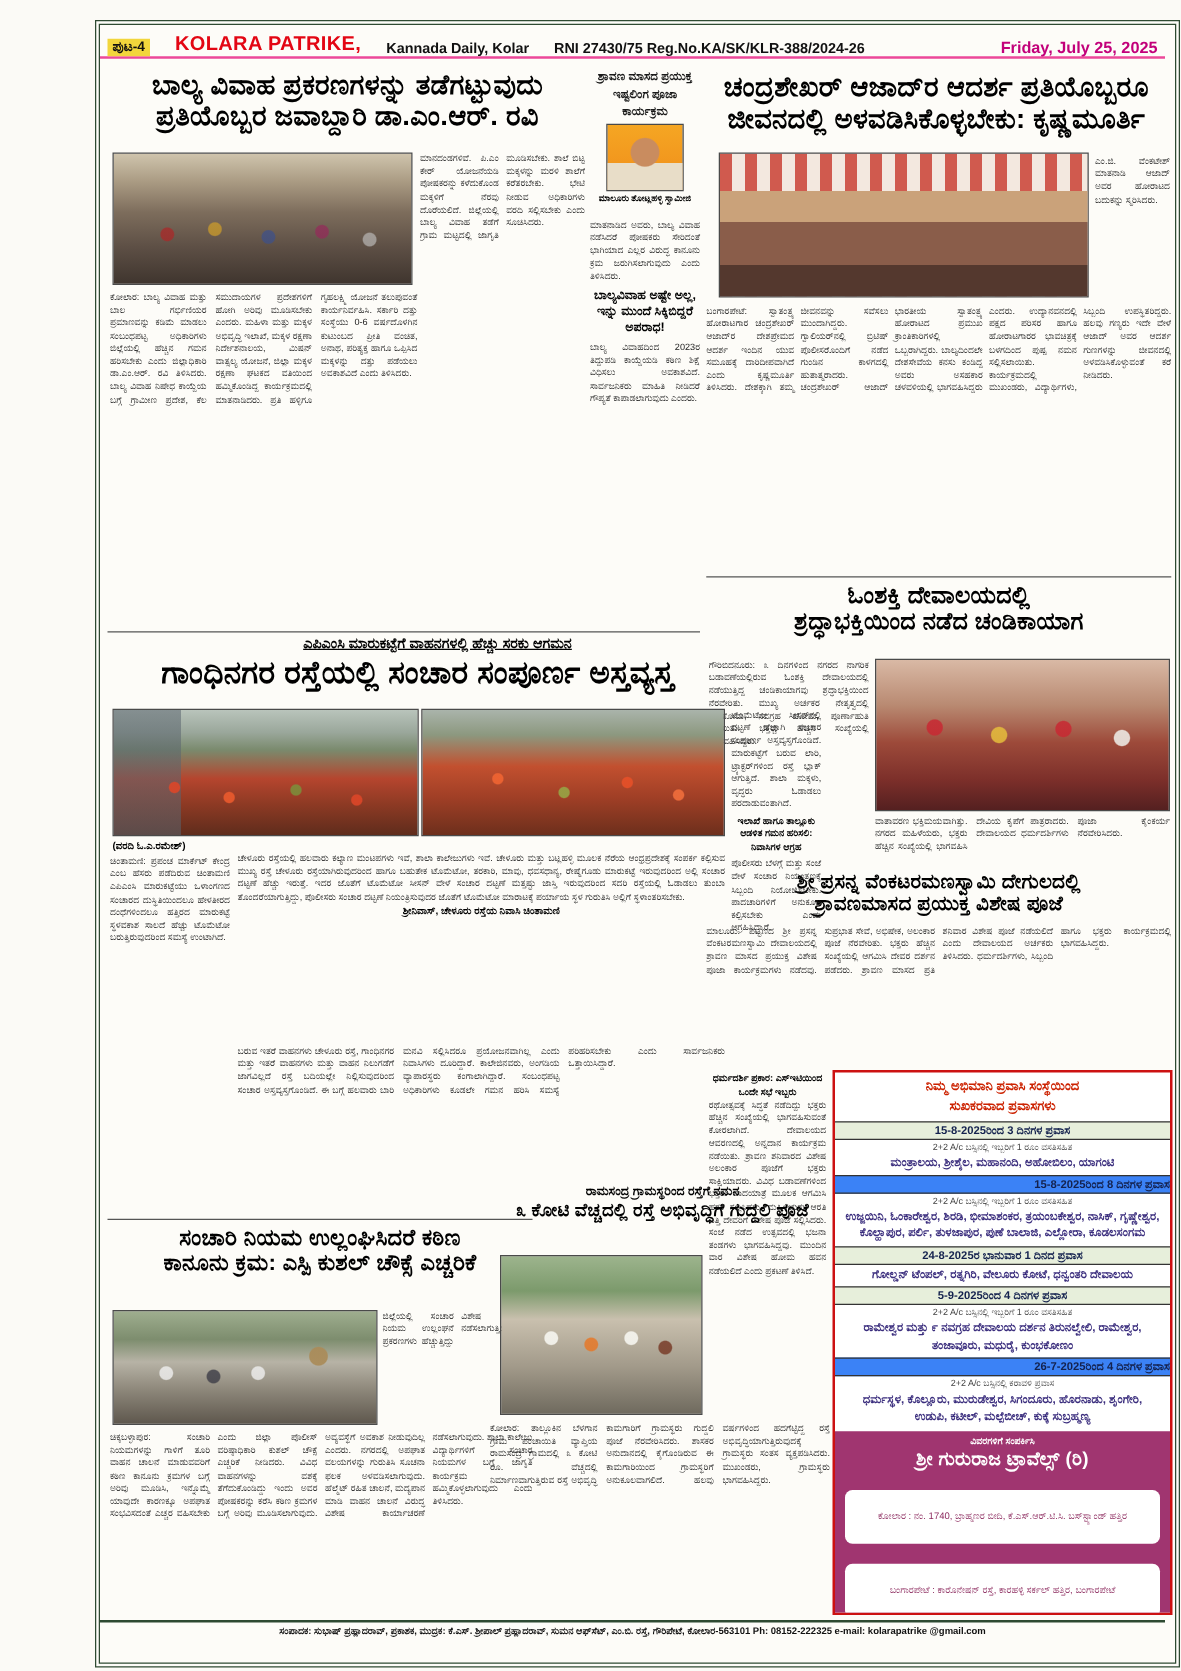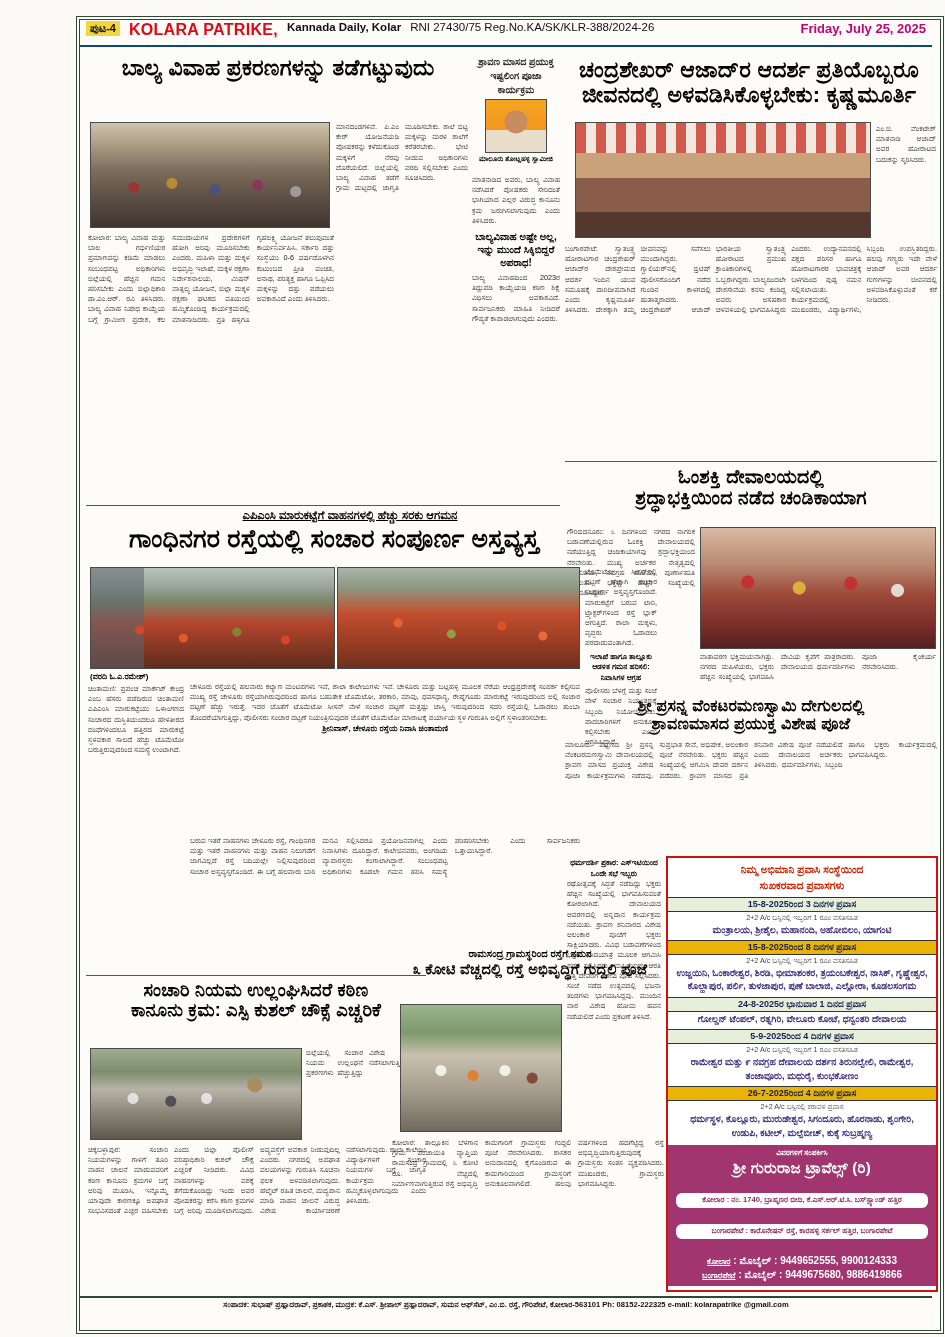--- a/index.html
+++ b/index.html
@@ -1,24 +1,24 @@
 <!DOCTYPE html>
 <html><head>
 <meta charset="utf-8">
 <style>
   html,body{margin:0;padding:0;background:#e9e7e0;}
   #page{position:relative;width:945px;height:1337px;background:#fbfaf6;font-family:"Liberation Sans","DejaVu Sans",sans-serif;color:#1a1a1a;overflow:hidden;}
   #frame{position:absolute;left:76px;top:16px;width:860px;height:1310px;border:4px double #2e4a32;background:#fdfcf8;}
   .abs{position:absolute;}
   
-  #masthead{position:absolute;left:80px;top:21px;width:852px;height:26px;border-bottom:2px solid #0c4a6e;display:flex;align-items:flex-start;padding:0 6px;box-sizing:border-box;gap:9px;}
+  #masthead{position:absolute;left:80px;top:21px;width:852px;height:26px;border-bottom:2px solid #ec4899;display:flex;align-items:flex-end;padding:0 6px;box-sizing:border-box;gap:20px;}
   #masthead .pg{background:#f2d63c;color:#111;font-weight:bold;font-size:11px;padding:1px 4px;}
   #masthead .paper{color:#e30613;font-weight:bold;font-size:16px;letter-spacing:.3px;}
   #masthead .tag{font-size:11.5px;font-weight:bold;color:#111;}
-  #masthead .rni{font-size:11.5px;font-weight:normal;color:#111;}
+  #masthead .rni{font-size:11.5px;font-weight:bold;color:#111;}
   #masthead .date{margin-left:auto;color:#c2007a;font-weight:bold;font-size:13px;}
   
   .hl{font-weight:bold;color:#000;text-align:center;line-height:1.12;letter-spacing:.2px;}
   .kicker{font-weight:bold;text-align:center;color:#000;}
   .kicker.u{text-decoration:underline;}
   
   .bt{font-size:7.3px;line-height:1.4;text-align:justify;color:#222;}
   .bt.cols2{column-count:2;column-gap:6px;}
   .bt.cols3{column-count:3;column-gap:7px;}
   .bt.cols4{column-count:4;column-gap:6px;}
@@ -43,27 +43,27 @@
   #ph-sp{background:linear-gradient(180deg,#9fae8f 0%,#7d8d6e 25%,#b7b3a6 45%,#8d877a 70%,#5e574d 100%);}
   #ph-sp:after{content:"";display:block;width:100%;height:100%;background:radial-gradient(circle at 78% 40%,rgba(170,140,90,.95) 0 7px,transparent 8px),radial-gradient(circle at 20% 55%,rgba(240,240,240,.8) 0 5px,transparent 6px),radial-gradient(circle at 38% 58%,rgba(60,60,70,.8) 0 5px,transparent 6px),radial-gradient(circle at 55% 55%,rgba(240,240,240,.8) 0 5px,transparent 6px);}
   #ph-guddali{background:linear-gradient(180deg,#9db48d 0%,#7c9a6c 22%,#c9c0ae 40%,#a29a8a 70%,#6f6a5e 100%);}
   #ph-guddali:after{content:"";display:block;width:100%;height:100%;background:radial-gradient(circle at 25% 52%,rgba(250,250,245,.85) 0 5px,transparent 6px),radial-gradient(circle at 45% 56%,rgba(230,120,40,.85) 0 5px,transparent 6px),radial-gradient(circle at 65% 52%,rgba(250,250,245,.85) 0 5px,transparent 6px),radial-gradient(circle at 82% 58%,rgba(120,60,40,.85) 0 5px,transparent 6px);}
   
   .hrule{position:absolute;height:1px;background:#555;}
   
   #ad{position:absolute;left:666px;top:856px;width:272px;height:436px;border:2px solid #cc1111;background:#fff;box-sizing:border-box;font-family:"Liberation Sans","DejaVu Sans",sans-serif;overflow:hidden;}
   #ad .ad-head{color:#cc2200;font-weight:bold;font-size:10.5px;text-align:center;line-height:1.5;padding:4px 6px 3px;}
   .trip-date{border-top:1.5px solid #333;border-bottom:1.5px solid #333;background:#e7efdb;text-align:center;font-size:9px;font-weight:bold;color:#14224e;padding:1px 0;}
-  .trip-date.pink{background:#eab308;}
+  .trip-date.pink{background:#3b82f6;text-align:right;}
   .trip-note{text-align:center;font-size:7.2px;color:#444;padding:1px 4px;}
   .trip-places{text-align:center;font-size:9.3px;font-weight:bold;color:#3a2d7d;line-height:1.45;padding:1px 8px 3px;}
   #contact{background:#a03570;color:#fff;text-align:center;padding:3px 6px 5px;margin-top:2px;}
   #contact .c-label{font-size:7.5px;font-weight:bold;}
   #contact .c-name{font-size:15px;font-weight:bold;letter-spacing:.3px;margin:1px 0 3px;}
-  #contact .c-box{background:#fff;color:#8c2a5e;font-size:7.6px;font-weight:bold;border-radius:6px;padding:2px 4px;margin:16px 2px;line-height:1.4;}
+  #contact .c-box{background:#fff;color:#8c2a5e;font-size:7.6px;font-weight:normal;border-radius:6px;padding:16px 4px;margin:16px 2px;line-height:1.4;}
   #contact .c-phone{font-size:10px;font-weight:bold;margin-top:2px;}
   #contact .c-phone u{font-size:8px;}
   
   #footer{position:absolute;left:80px;top:1300px;width:852px;text-align:center;font-size:7.6px;font-weight:bold;color:#111;}
   #bottombar{position:absolute;left:80px;top:1296px;width:852px;height:2px;background:#2e4a32;}
 </style>
 </head>
 <body>
 
 <div id="page">
@@ -72,20 +72,21 @@
   <div id="masthead">
     <span class="pg">ಪುಟ-4</span>
     <span class="paper">KOLARA PATRIKE,</span>
     <span class="tag">Kannada Daily, Kolar</span>
     <span class="rni">RNI 27430/75 Reg.No.KA/SK/KLR-388/2024-26</span>
     <span class="date">Friday, July 25, 2025</span>
   </div>
 
   <div class="abs hl" style="left:86px;top:56px;width:384px;font-size:22px;">
     <div>ಬಾಲ್ಯ ವಿವಾಹ ಪ್ರಕರಣಗಳನ್ನು ತಡೆಗಟ್ಟುವುದು</div>
+    <div>ಪ್ರತಿಯೊಬ್ಬರ ಜವಾಬ್ದಾರಿ ಡಾ.ಎಂ.ಆರ್. ರವಿ</div>
   </div>
   <div id="ph-meeting" class="abs photo" style="left:90px;top:122px;width:240px;height:106px;"></div>
   <div class="abs bt cols2" style="left:336px;top:122px;width:132px;height:382px;overflow:hidden;">ಮಾನದಂಡಗಳಿವೆ. ಪಿ.ಎಂ ಕೇರ್ ಯೋಜನೆಯಡಿ ಪೋಷಕರನ್ನು ಕಳೆದುಕೊಂಡ ಮಕ್ಕಳಿಗೆ ನೆರವು ದೊರೆಯಲಿದೆ. ಜಿಲ್ಲೆಯಲ್ಲಿ ಬಾಲ್ಯ ವಿವಾಹ ತಡೆಗೆ ಗ್ರಾಮ ಮಟ್ಟದಲ್ಲಿ ಜಾಗೃತಿ ಮೂಡಿಸಬೇಕು. ಶಾಲೆ ಬಿಟ್ಟ ಮಕ್ಕಳನ್ನು ಮರಳಿ ಶಾಲೆಗೆ ಕರೆತರಬೇಕು. ಭೇಟಿ ನೀಡುವ ಅಧಿಕಾರಿಗಳು ವರದಿ ಸಲ್ಲಿಸಬೇಕು ಎಂದು ಸೂಚಿಸಿದರು.</div>
   <div class="abs bt cols3" style="left:88px;top:233px;width:246px;height:270px;overflow:hidden;">ಕೋಲಾರ: ಬಾಲ್ಯ ವಿವಾಹ ಮತ್ತು ಬಾಲ ಗರ್ಭಿಣಿಯರ ಪ್ರಮಾಣವನ್ನು ಕಡಿಮೆ ಮಾಡಲು ಸಂಬಂಧಪಟ್ಟ ಅಧಿಕಾರಿಗಳು ಜಿಲ್ಲೆಯಲ್ಲಿ ಹೆಚ್ಚಿನ ಗಮನ ಹರಿಸಬೇಕು ಎಂದು ಜಿಲ್ಲಾಧಿಕಾರಿ ಡಾ.ಎಂ.ಆರ್. ರವಿ ತಿಳಿಸಿದರು. ಬಾಲ್ಯ ವಿವಾಹ ನಿಷೇಧ ಕಾಯ್ದೆಯ ಬಗ್ಗೆ ಗ್ರಾಮೀಣ ಪ್ರದೇಶ, ಕೆಲ ಸಮುದಾಯಗಳ ಪ್ರದೇಶಗಳಿಗೆ ಹೋಗಿ ಅರಿವು ಮೂಡಿಸಬೇಕು ಎಂದರು. ಮಹಿಳಾ ಮತ್ತು ಮಕ್ಕಳ ಅಭಿವೃದ್ಧಿ ಇಲಾಖೆ, ಮಕ್ಕಳ ರಕ್ಷಣಾ ನಿರ್ದೇಶನಾಲಯ, ಮಿಷನ್ ವಾತ್ಸಲ್ಯ ಯೋಜನೆ, ಜಿಲ್ಲಾ ಮಕ್ಕಳ ರಕ್ಷಣಾ ಘಟಕದ ವತಿಯಿಂದ ಹಮ್ಮಿಕೊಂಡಿದ್ದ ಕಾರ್ಯಕ್ರಮದಲ್ಲಿ ಮಾತನಾಡಿದರು. ಪ್ರತಿ ಹಳ್ಳಿಗೂ ಗೃಹಲಕ್ಷ್ಮಿ ಯೋಜನೆ ತಲುಪುವಂತೆ ಕಾರ್ಯನಿರ್ವಹಿಸಿ. ಸರ್ಕಾರಿ ದತ್ತು ಸಂಸ್ಥೆಯು 0-6 ವರ್ಷದೊಳಗಿನ ಕುಟುಂಬದ ಪ್ರೀತಿ ವಂಚಿತ, ಅನಾಥ, ಪರಿತ್ಯಕ್ತ ಹಾಗೂ ಒಪ್ಪಿಸಿದ ಮಕ್ಕಳನ್ನು ದತ್ತು ಪಡೆಯಲು ಅವಕಾಶವಿದೆ ಎಂದು ತಿಳಿಸಿದರು.</div>
 
   <div class="abs" style="left:472px;top:55px;width:88px;">
     <div style="font-size:9.5px;font-weight:bold;text-align:center;line-height:1.45;">ಶ್ರಾವಣ ಮಾಸದ ಪ್ರಯುಕ್ತ ಇಷ್ಟಲಿಂಗ ಪೂಜಾ ಕಾರ್ಯಕ್ರಮ</div>
     <div id="ph-swami" class="photo" style="width:62px;height:54px;margin:3px auto 2px;"></div>
     <div class="caption" style="text-align:center;font-size:7px;">ಮಾಲೂರು ತೋಟ್ಲಹಳ್ಳಿ ಸ್ವಾಮೀಜಿ</div>
   </div>

